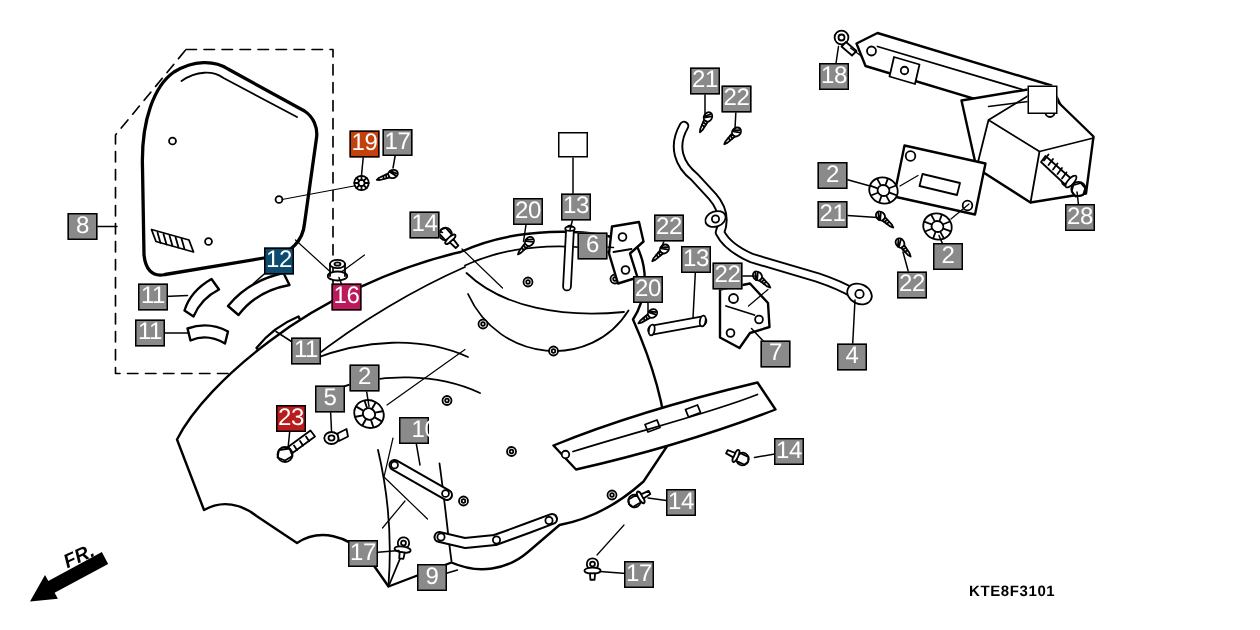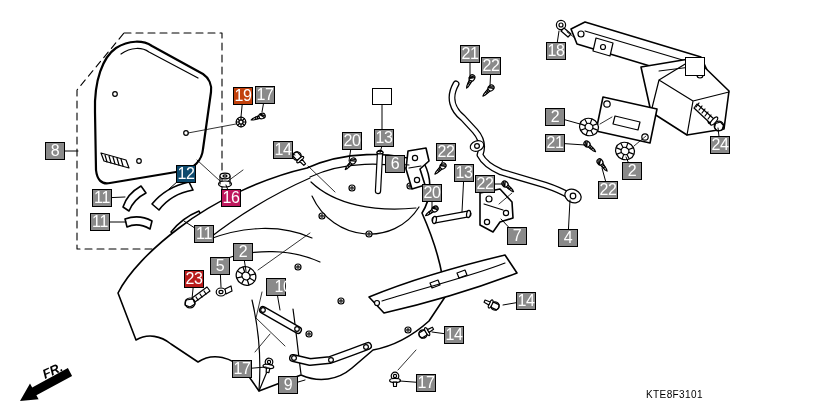--- a/index.html
+++ b/index.html
@@ -14,21 +14,21 @@
   #diagram-svg .thin{stroke-width:0.8;}
   #diagram-svg .dash{stroke-dasharray:7 5;stroke-width:1.1;}
   #diagram-svg .barO{stroke-width:8;}
   #diagram-svg .barI{stroke:#fff;stroke-width:5.2;}
   #diagram-svg .fill{fill:#000;stroke:none;}
   #leader-lines line{stroke:#000;stroke-width:1;}
   .callout{position:absolute;width:20px;height:18px;box-sizing:border-box;
            display:flex;align-items:center;justify-content:center;
            font-weight:normal;font-size:16px;letter-spacing:-0.3px;cursor:pointer;}
   .emptybox{position:absolute;box-sizing:border-box;background:#fff;border:1.4px solid #000;}
-  #diagram-code{position:absolute;left:646px;top:389px;font-size:10px;font-weight:normal;
+  #diagram-code{position:absolute;left:646px;top:389px;font-size:10px;font-weight:bold;
                 color:#000;letter-spacing:0.4px;}
   #fr-label{position:absolute;left:42px;top:363px;font-size:13px;font-weight:bold;
             font-style:italic;transform:rotate(-25deg);color:#000;}
 </style>
 </head>
 <body>
 
 <div id="stage">
 
 <svg id="diagram-svg" width="840" height="420" viewBox="0 0 840 420">
@@ -331,21 +331,21 @@
       <div class="callout" style="left: 507px; top: 227px; background: rgb(138, 138, 138); border: 1px solid rgb(0, 0, 0); color: rgb(255, 255, 255);">7</div>
       <div class="callout" style="left: 444px; top: 326px; background: rgb(138, 138, 138); border: 1px solid rgb(0, 0, 0); color: rgb(255, 255, 255);">14</div>
       <div class="callout" style="left: 516px; top: 292px; background: rgb(138, 138, 138); border: 1px solid rgb(0, 0, 0); color: rgb(255, 255, 255);">14</div>
       <div class="callout" style="left: 460px; top: 45px; background: rgb(138, 138, 138); border: 1px solid rgb(0, 0, 0); color: rgb(255, 255, 255);">21</div>
       <div class="callout" style="left: 481px; top: 57px; background: rgb(138, 138, 138); border: 1px solid rgb(0, 0, 0); color: rgb(255, 255, 255);">22</div>
       <div class="callout" style="left: 546px; top: 42px; background: rgb(138, 138, 138); border: 1px solid rgb(0, 0, 0); color: rgb(255, 255, 255);">18</div>
       <div class="callout" style="left: 545px; top: 108px; background: rgb(138, 138, 138); border: 1px solid rgb(0, 0, 0); color: rgb(255, 255, 255);">2</div>
       <div class="callout" style="left: 545px; top: 134px; background: rgb(138, 138, 138); border: 1px solid rgb(0, 0, 0); color: rgb(255, 255, 255);">21</div>
       <div class="callout" style="left: 622px; top: 162px; background: rgb(138, 138, 138); border: 1px solid rgb(0, 0, 0); color: rgb(255, 255, 255);">2</div>
       <div class="callout" style="left: 598px; top: 181px; background: rgb(138, 138, 138); border: 1px solid rgb(0, 0, 0); color: rgb(255, 255, 255);">22</div>
-      <div class="callout" style="left: 710px; top: 136px; background: rgb(138, 138, 138); border: 1px solid rgb(0, 0, 0); color: rgb(255, 255, 255);">24</div>
+      <div class="callout" style="left: 710px; top: 136px; background: rgb(138, 138, 138); border: 1px solid rgb(0, 0, 0); color: rgb(255, 255, 255);">28</div>
       <div class="callout" style="left: 558px; top: 229px; background: rgb(138, 138, 138); border: 1px solid rgb(0, 0, 0); color: rgb(255, 255, 255);">4</div>
       <div class="emptybox" style="left: 372px; top: 88px; width: 20px; height: 17px;"></div>
       <div class="emptybox" style="left: 685px; top: 57px; width: 20px; height: 19px;"></div>
     </div>
 
 <div id="fr-label">FR.</div>
 <div id="diagram-code">KTE8F3101</div>
 
 </div>
 

